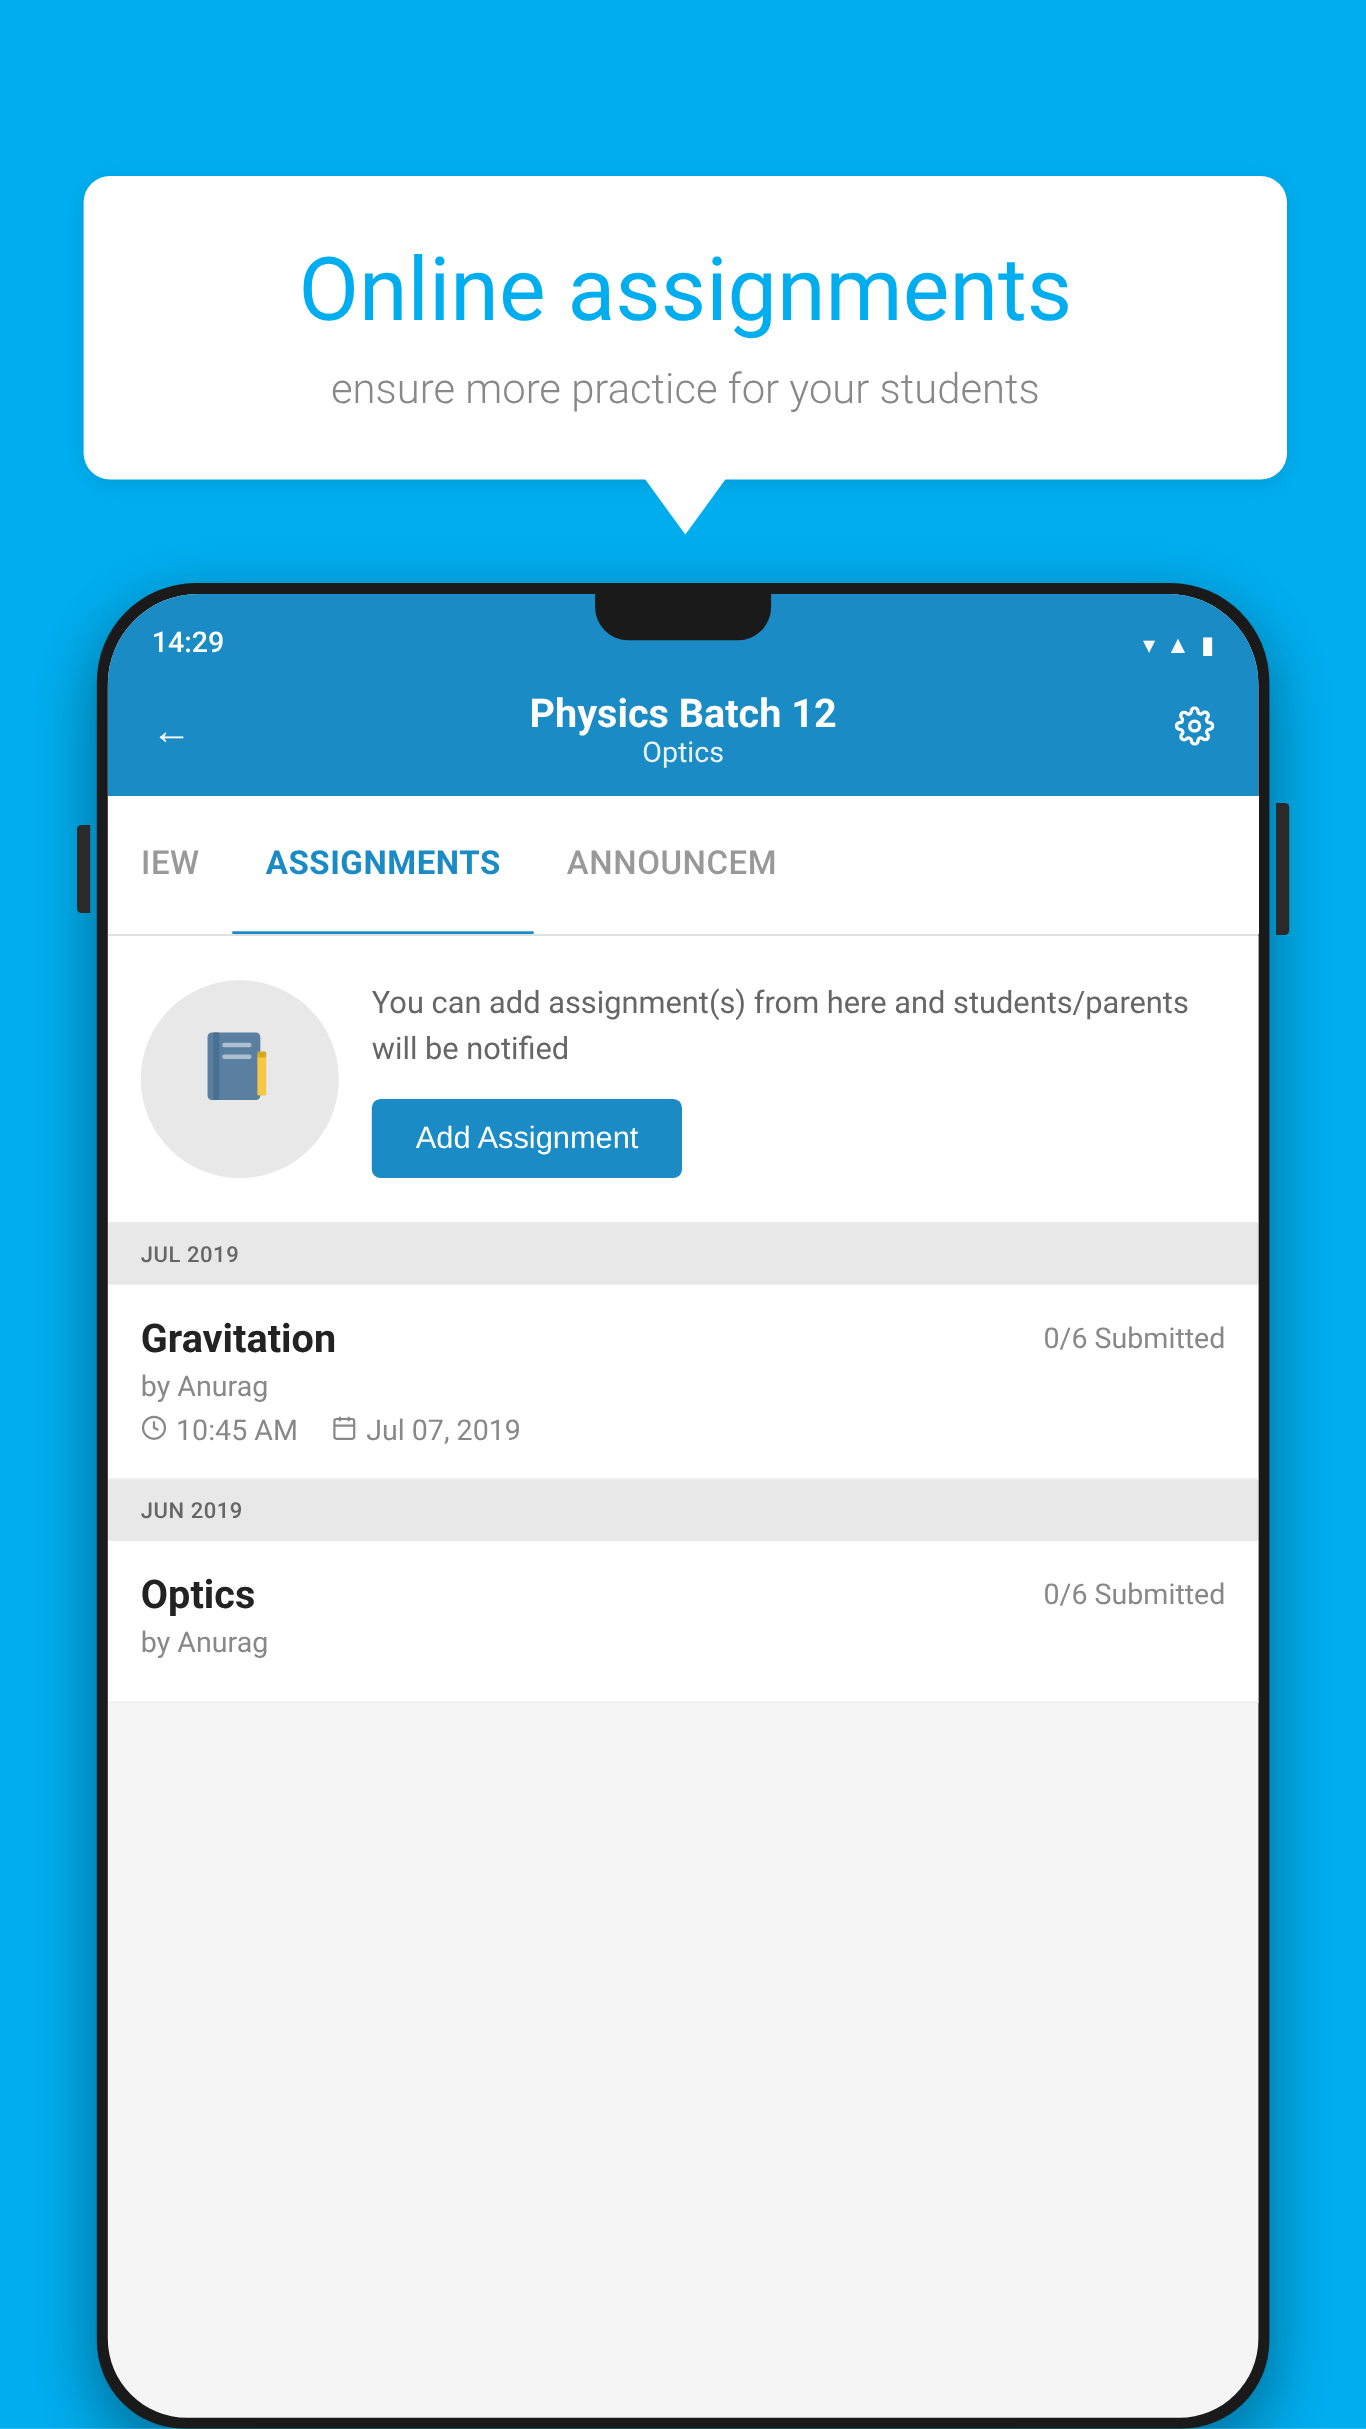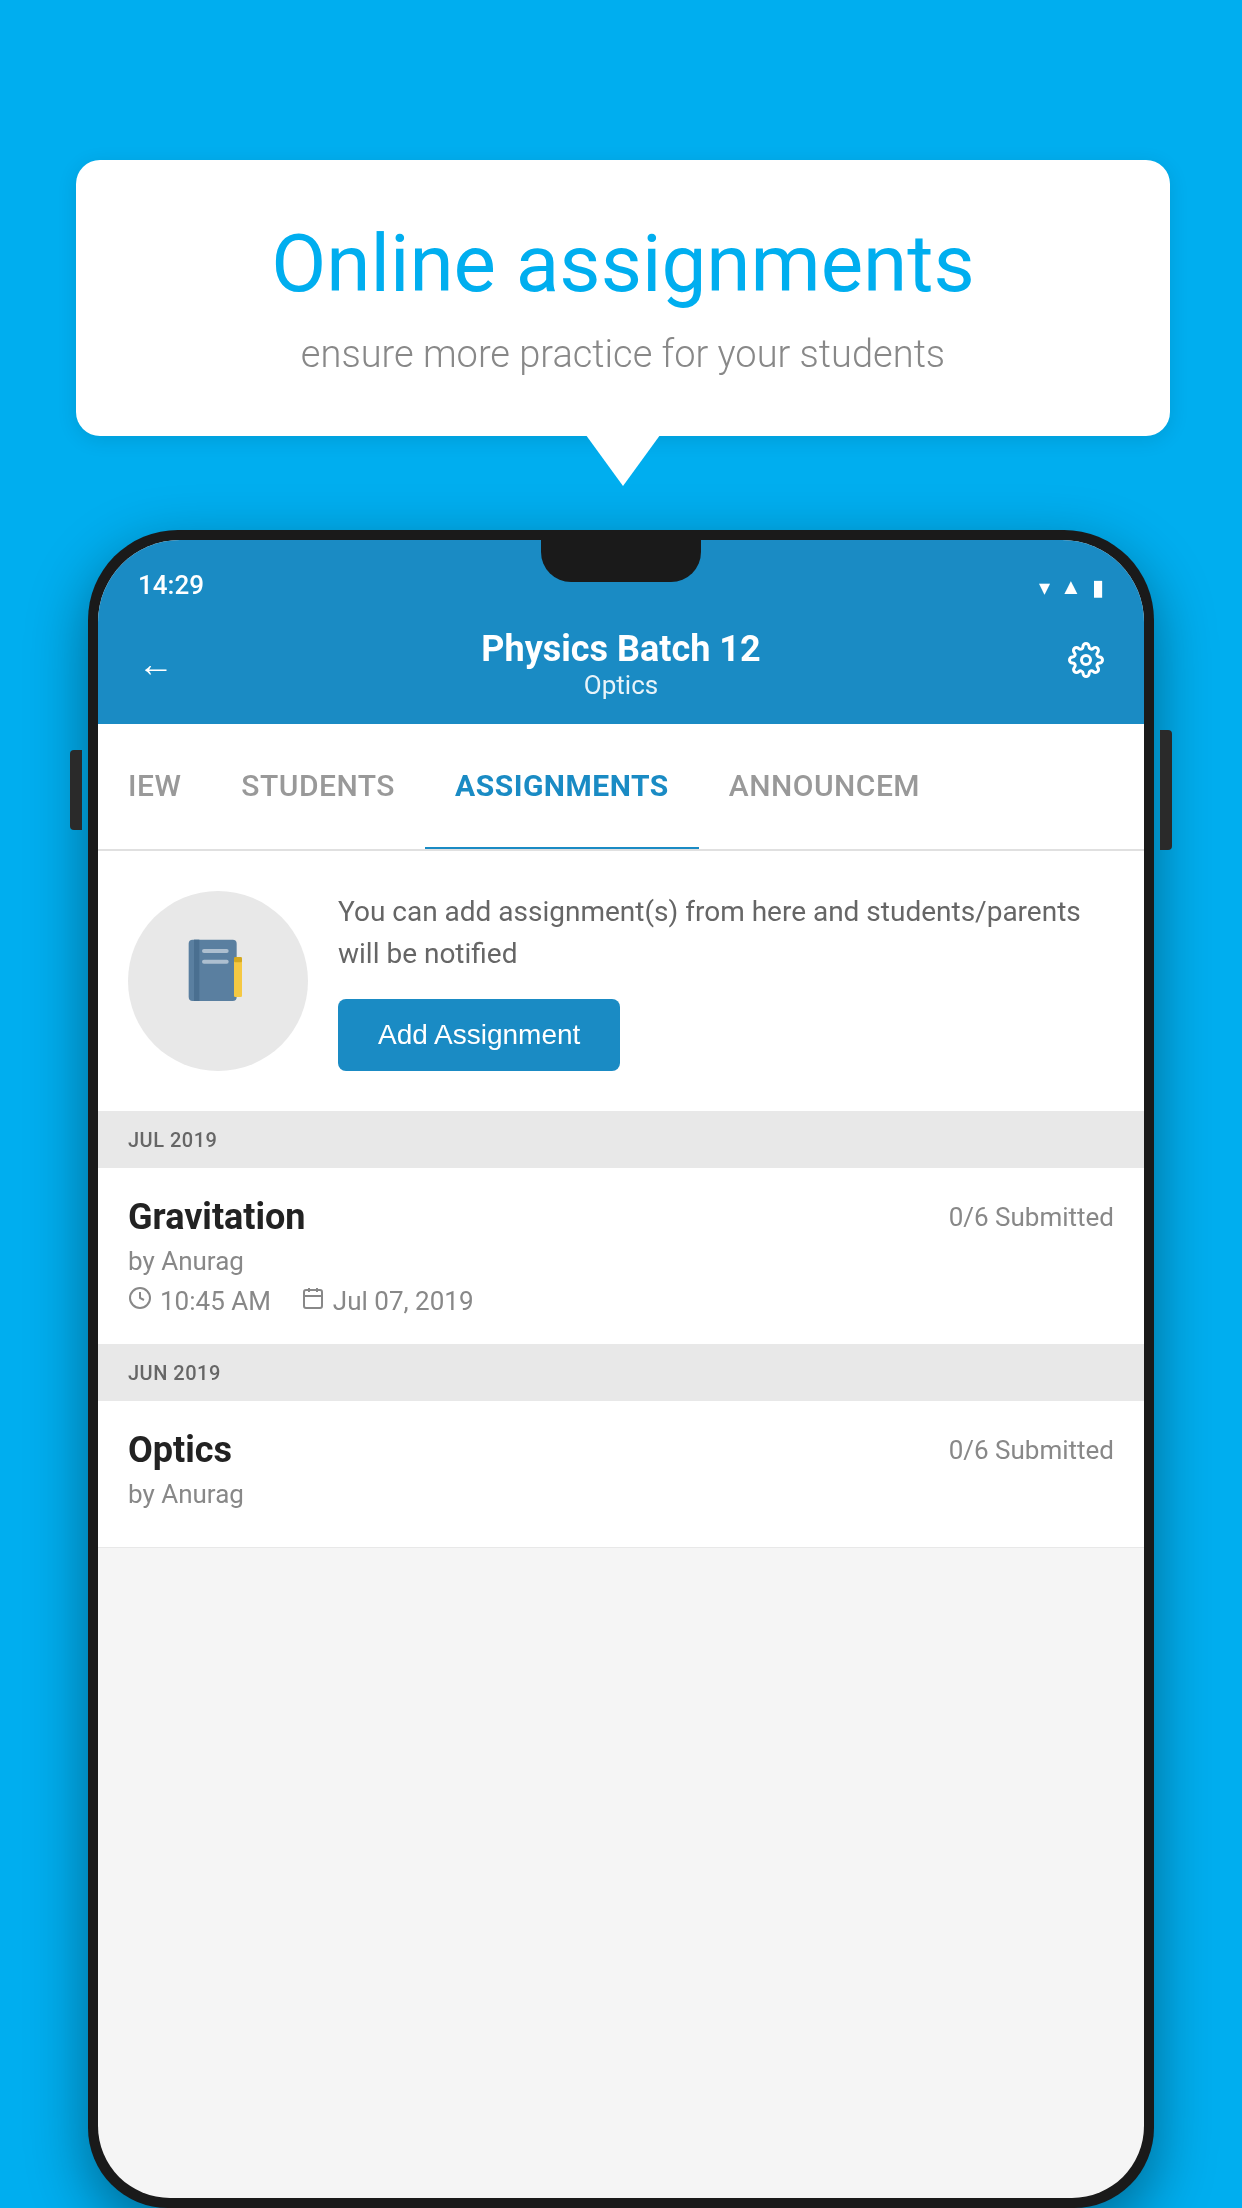--- a/index.html
+++ b/index.html
@@ -373,21 +373,20 @@
       <span class="settings-btn">
         <svg width="36" height="36" viewBox="0 0 24 24" fill="none" stroke="white" stroke-width="2" stroke-linecap="round" stroke-linejoin="round">
           <circle cx="12" cy="12" r="3"></circle>
           <path d="M19.4 15a1.65 1.65 0 0 0 .33 1.82l.06.06a2 2 0 0 1-2.83 2.83l-.06-.06a1.65 1.65 0 0 0-1.82-.33 1.65 1.65 0 0 0-1 1.51V21a2 2 0 0 1-4 0v-.09A1.65 1.65 0 0 0 9 19.4a1.65 1.65 0 0 0-1.82.33l-.06.06a2 2 0 0 1-2.83-2.83l.06-.06A1.65 1.65 0 0 0 4.68 15a1.65 1.65 0 0 0-1.51-1H3a2 2 0 0 1 0-4h.09A1.65 1.65 0 0 0 4.6 9a1.65 1.65 0 0 0-.33-1.82l-.06-.06a2 2 0 0 1 2.83-2.83l.06.06A1.65 1.65 0 0 0 9 4.68a1.65 1.65 0 0 0 1-1.51V3a2 2 0 0 1 4 0v.09a1.65 1.65 0 0 0 1 1.51 1.65 1.65 0 0 0 1.82-.33l.06-.06a2 2 0 0 1 2.83 2.83l-.06.06A1.65 1.65 0 0 0 19.4 9a1.65 1.65 0 0 0 1.51 1H21a2 2 0 0 1 0 4h-.09a1.65 1.65 0 0 0-1.51 1z"></path>
         </svg>
       </span>
     </div>
 
     <div class="tabs-container">
       <div class="tab">IEW</div>
-      <div class="tab">STUDENTS</div>
       <div class="tab active">ASSIGNMENTS</div>
       <div class="tab">ANNOUNCEM</div>
     </div>
 
 
     <div class="add-assignment-promo">
       <div class="assignment-icon-circle">
         <span class="assignment-icon-inner">
           <svg width="80" height="80" viewBox="0 0 60 60" fill="none">
             <rect x="8" y="5" width="36" height="46" rx="3" fill="#5a7fa0"></rect>

